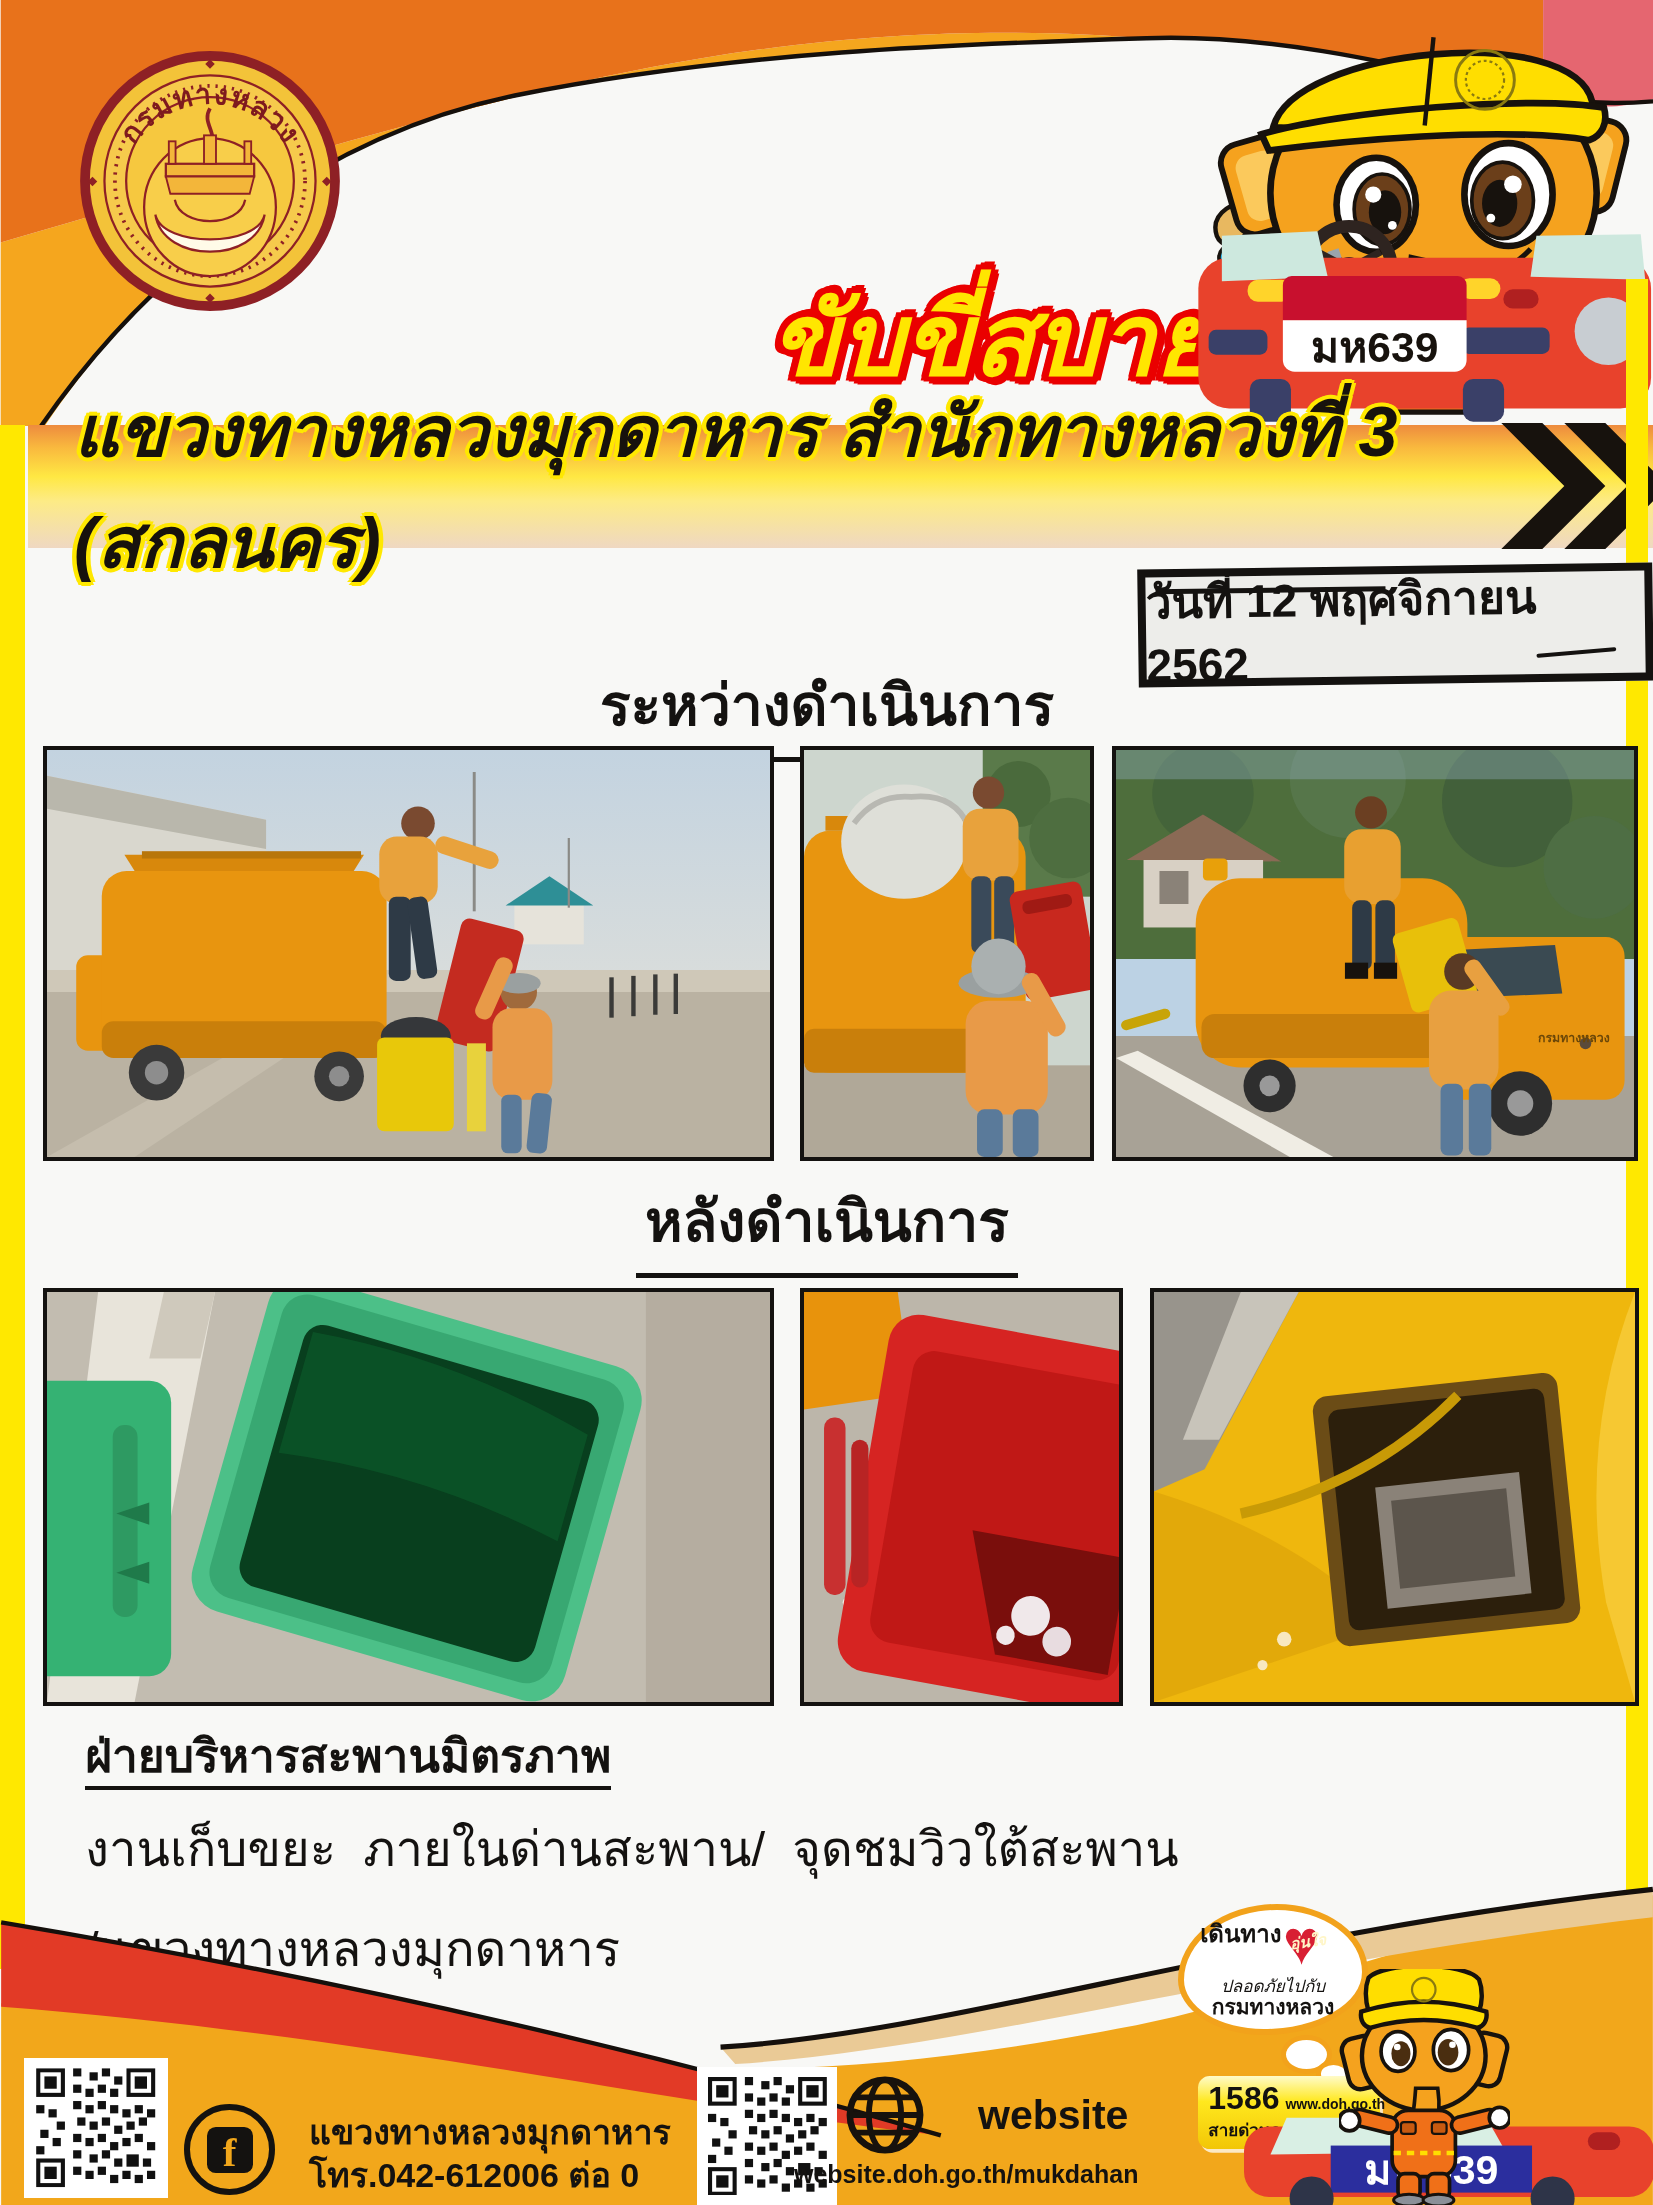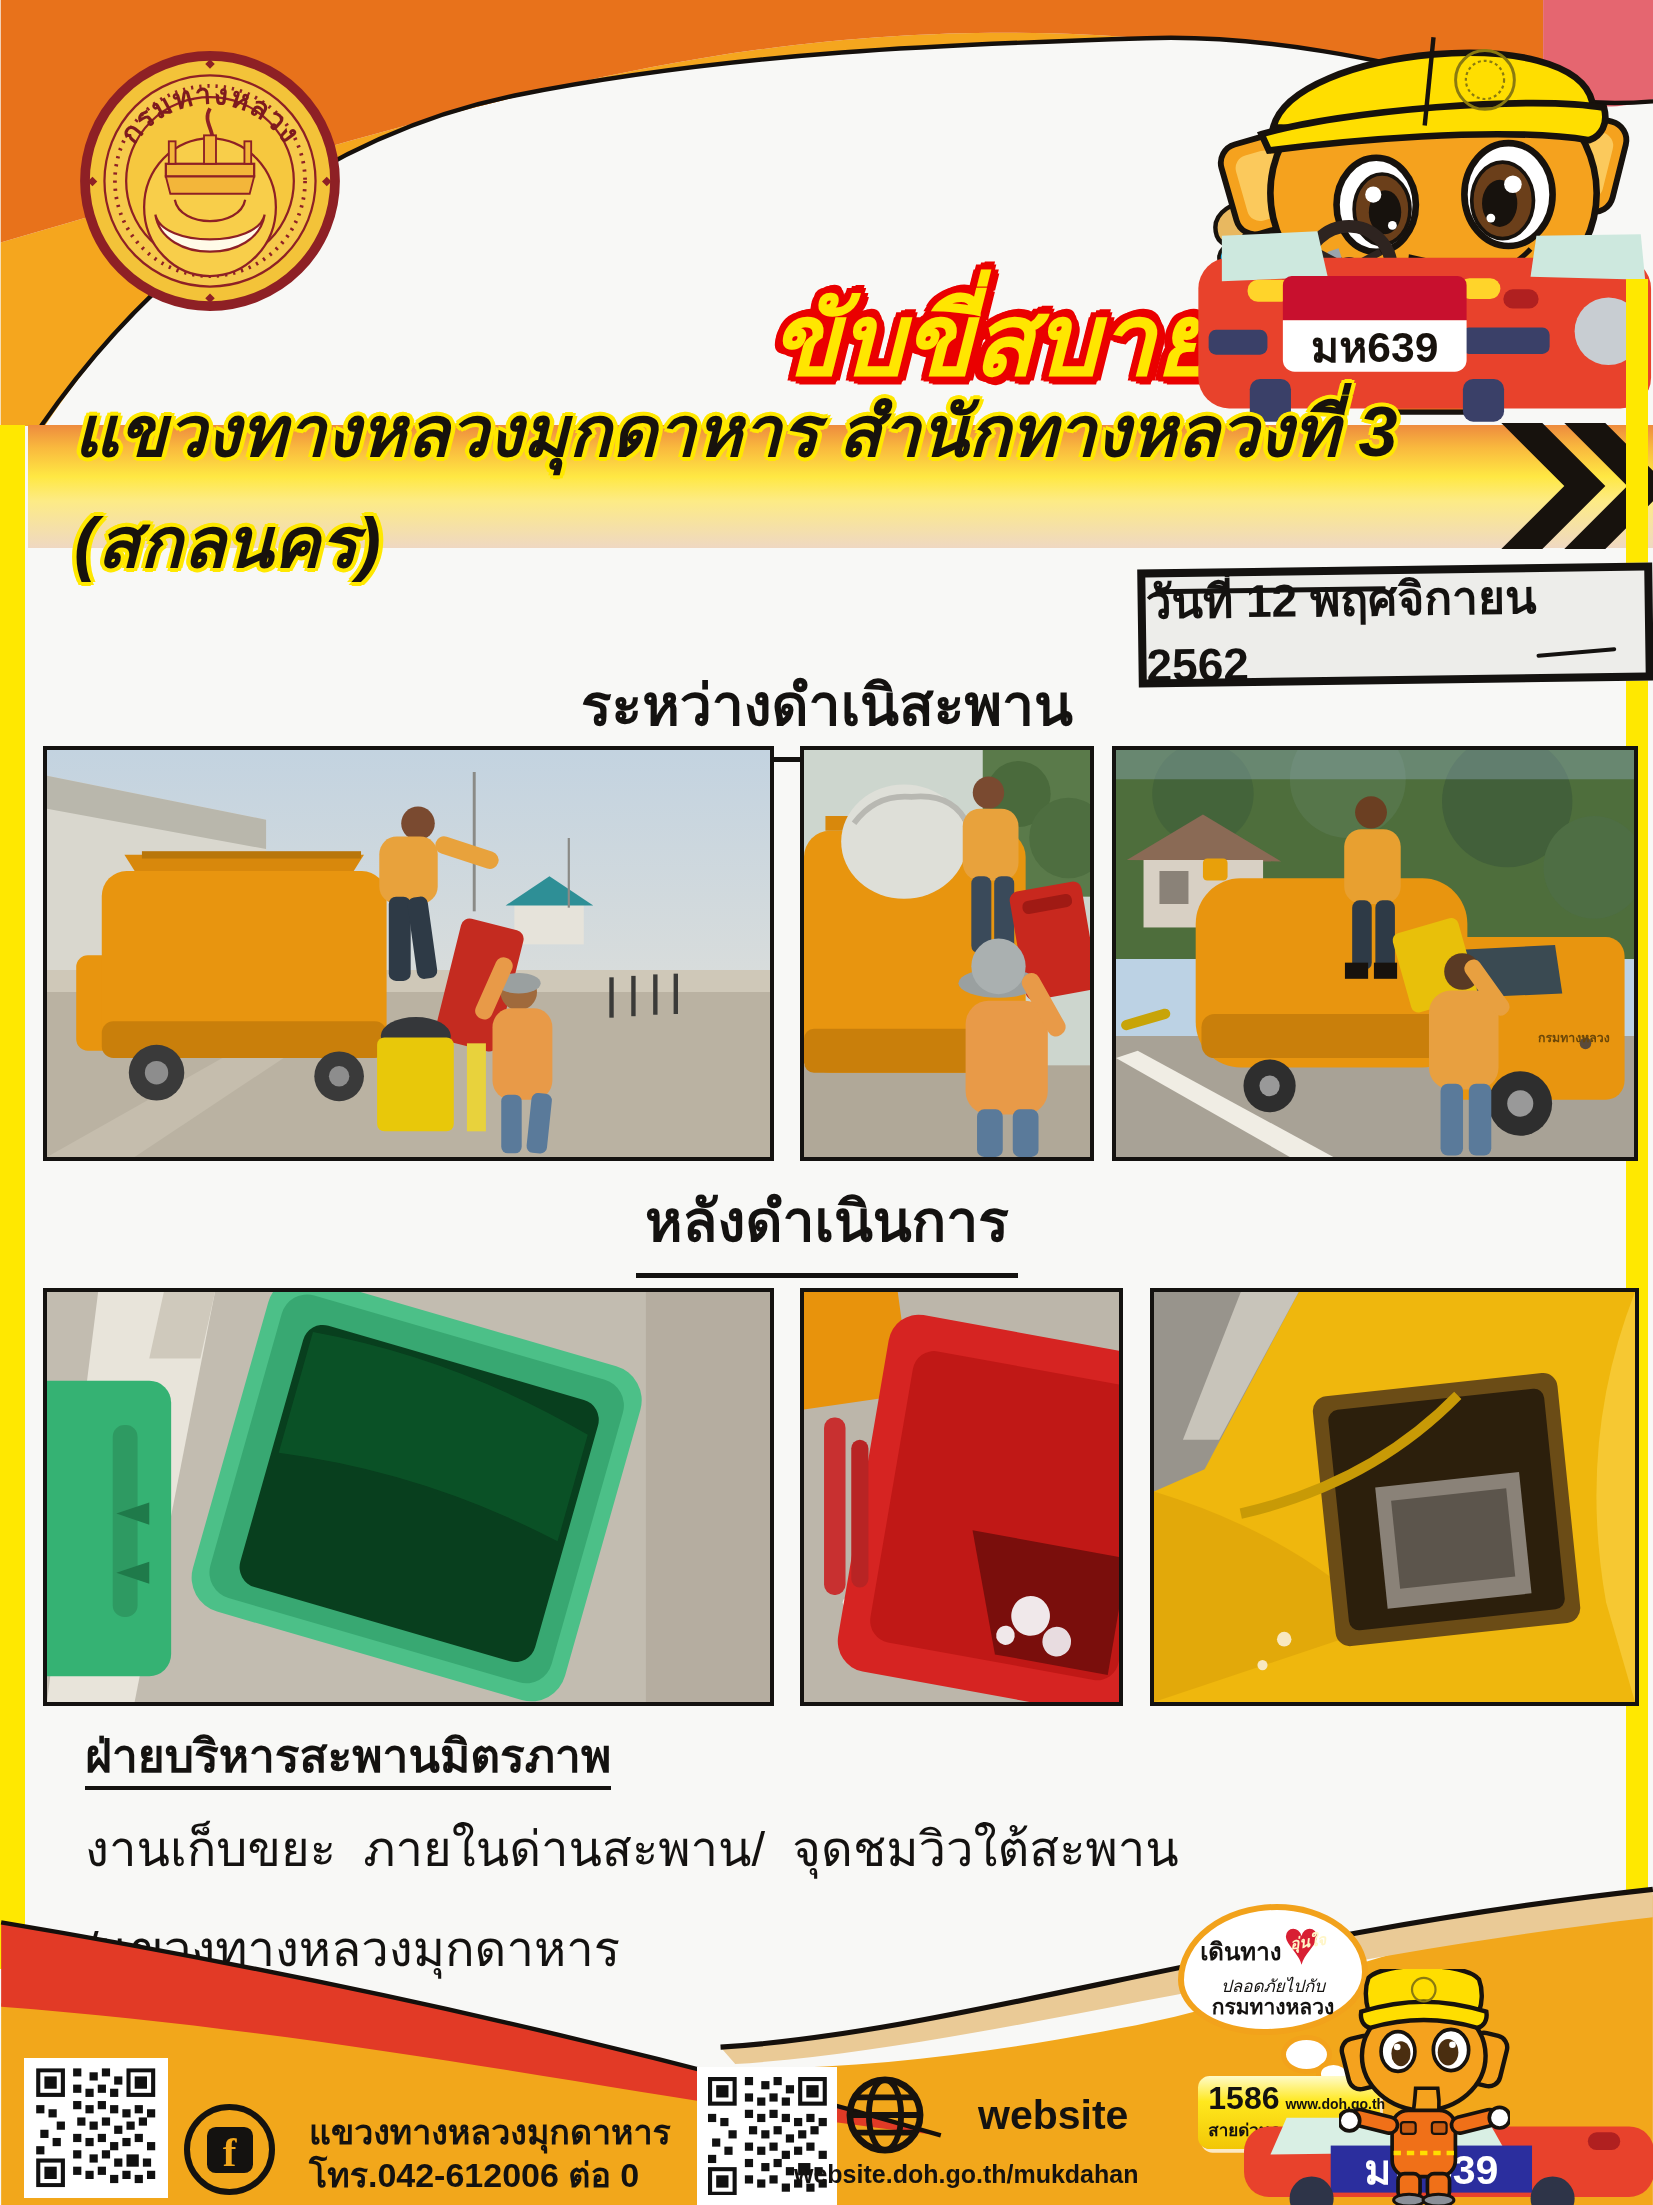--- a/index.html
+++ b/index.html
@@ -41,21 +41,21 @@
   .weburl{font-size:25px;font-weight:bold;}
   .hotbox{background:linear-gradient(180deg,#fffbc9 0%,#ffe81e 35%,#f2c606 100%);
     border-radius:11.8px;box-shadow:2.9px 3.7px 0 rgba(255,255,255,.75);padding:4.4px 8.8px 5.9px 10.3px;}
   .hotbox .r1{display:flex;align-items:baseline;gap:5.9px;}
   .hotbox .n{font-size:32px;font-weight:900;}
   .hotbox .s{font-size:14px;font-weight:bold;}
   .hotbox .l{font-size:17px;font-weight:bold;margin-top:-1.5px;}
   .bubble{box-sizing:border-box;width:190px;height:131px;background:#fff;
     border:6.6px solid #f2a21b;border-radius:52% 48% 55% 45% / 58% 52% 48% 42%;
     display:flex;flex-direction:column;align-items:center;justify-content:center;line-height:1.05;}
-  .bubble .r1{display:flex;align-items:center;}
+  .bubble .r1{display:flex;}
   .bubble .b1{font-size:24px;font-weight:bold;}
   .bubble .hw{position:relative;width:63px;height:62px;margin-left:1.5px;}
   .bubble .hh{position:absolute;left:0;top:-11.8px;font-size:63px;color:#d81f33;}
   .bubble .ht{position:absolute;left:7.4px;top:13.2px;font-size:15.4px;font-style:italic;font-weight:bold;color:#fff6c8;transform:rotate(-8deg);}
   .bubble .b2{font-size:17px;font-style:italic;font-weight:500;margin-top:-4.4px;}
   .bubble .b3{font-size:21px;font-weight:bold;}
   .tailcircle{border:5.1px solid #f2a21b;background:#fff;border-radius:50%;}
 </style>
 </head>
 <body>
@@ -268,21 +268,21 @@
   </svg>
 
   <div class="abs ystrip" style="left:0;top:425px;width:25px;height:1544px;"></div>
   <div class="abs ystrip" style="left:1626px;top:279px;width:22px;height:1652px;"></div>
 
   <div class="abs datebox" style="left:1138px;top:566px;width:515px;height:118px;">
     <span>วันที่ 12 พฤศจิกายน 2562</span>
   </div>
 
   <div class="abs heading" style="top:660px;left:0;">
-    <span>ระหว่างดำเนิสะพาน</span>
+    <span>ระหว่างดำเนินการ</span>
   </div>
 
   <div class="abs photo" style="left:43px;top:746px;width:731px;height:415px;" aria-label="Workers lifting a red garbage bin onto an orange Department of Highways garbage truck at a checkpoint plaza, yellow bin on the ground">
     <svg viewBox="0 0 990 555" preserveAspectRatio="none">
       <defs>
           <linearGradient id="sky1" x1="0" y1="0" x2="0" y2="1">
         <stop offset="0" stop-color="#c3d3e0"></stop>
             <stop offset="1" stop-color="#e9e4d8"></stop>
           </linearGradient>
         </defs>

